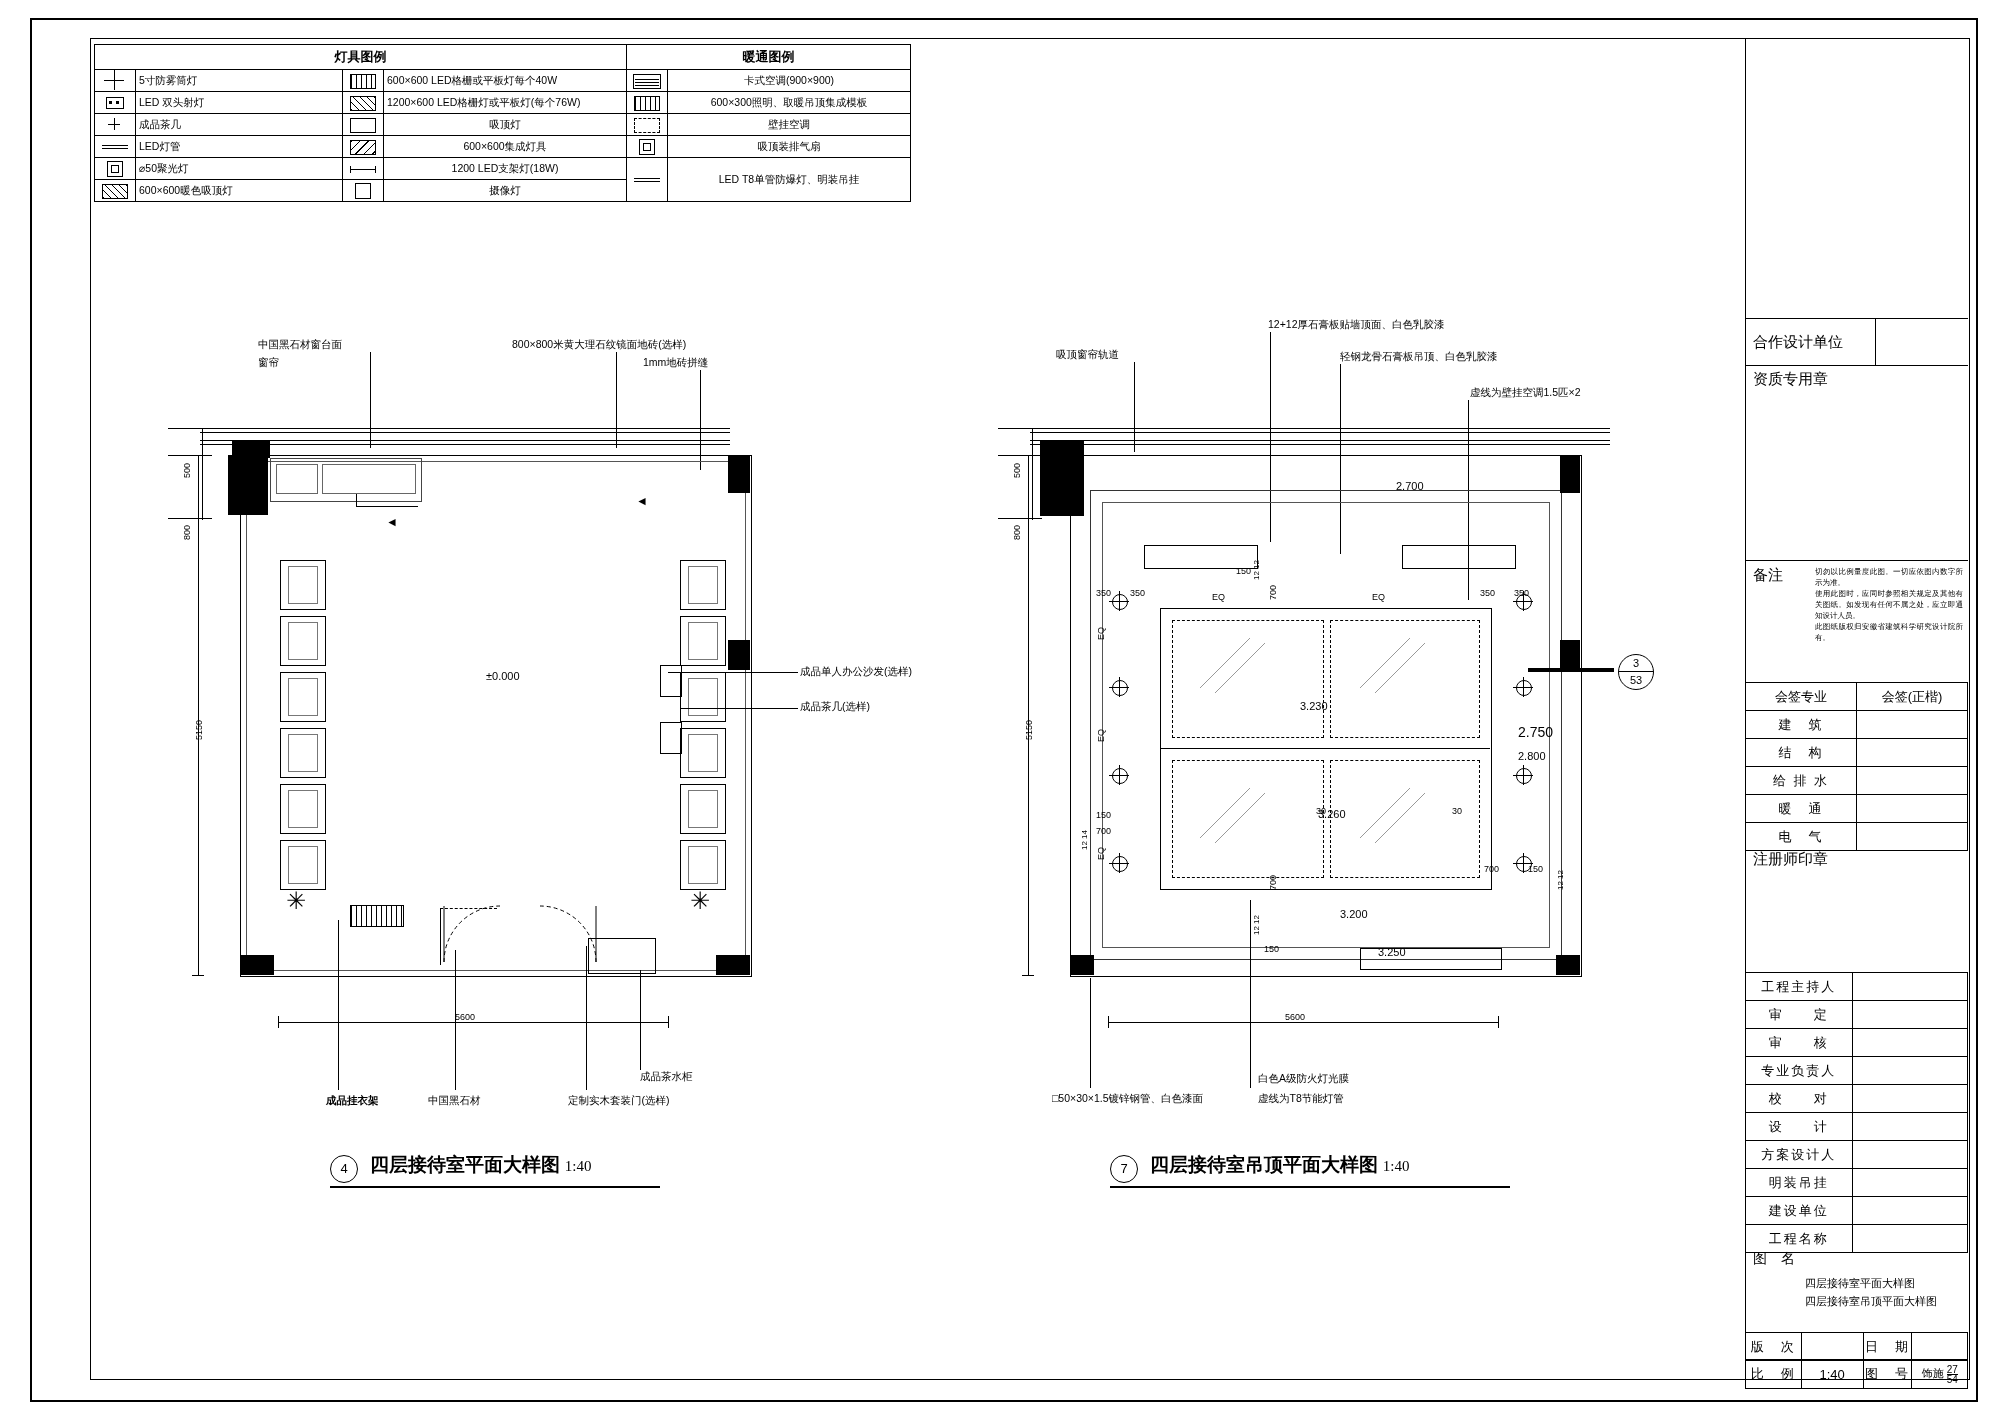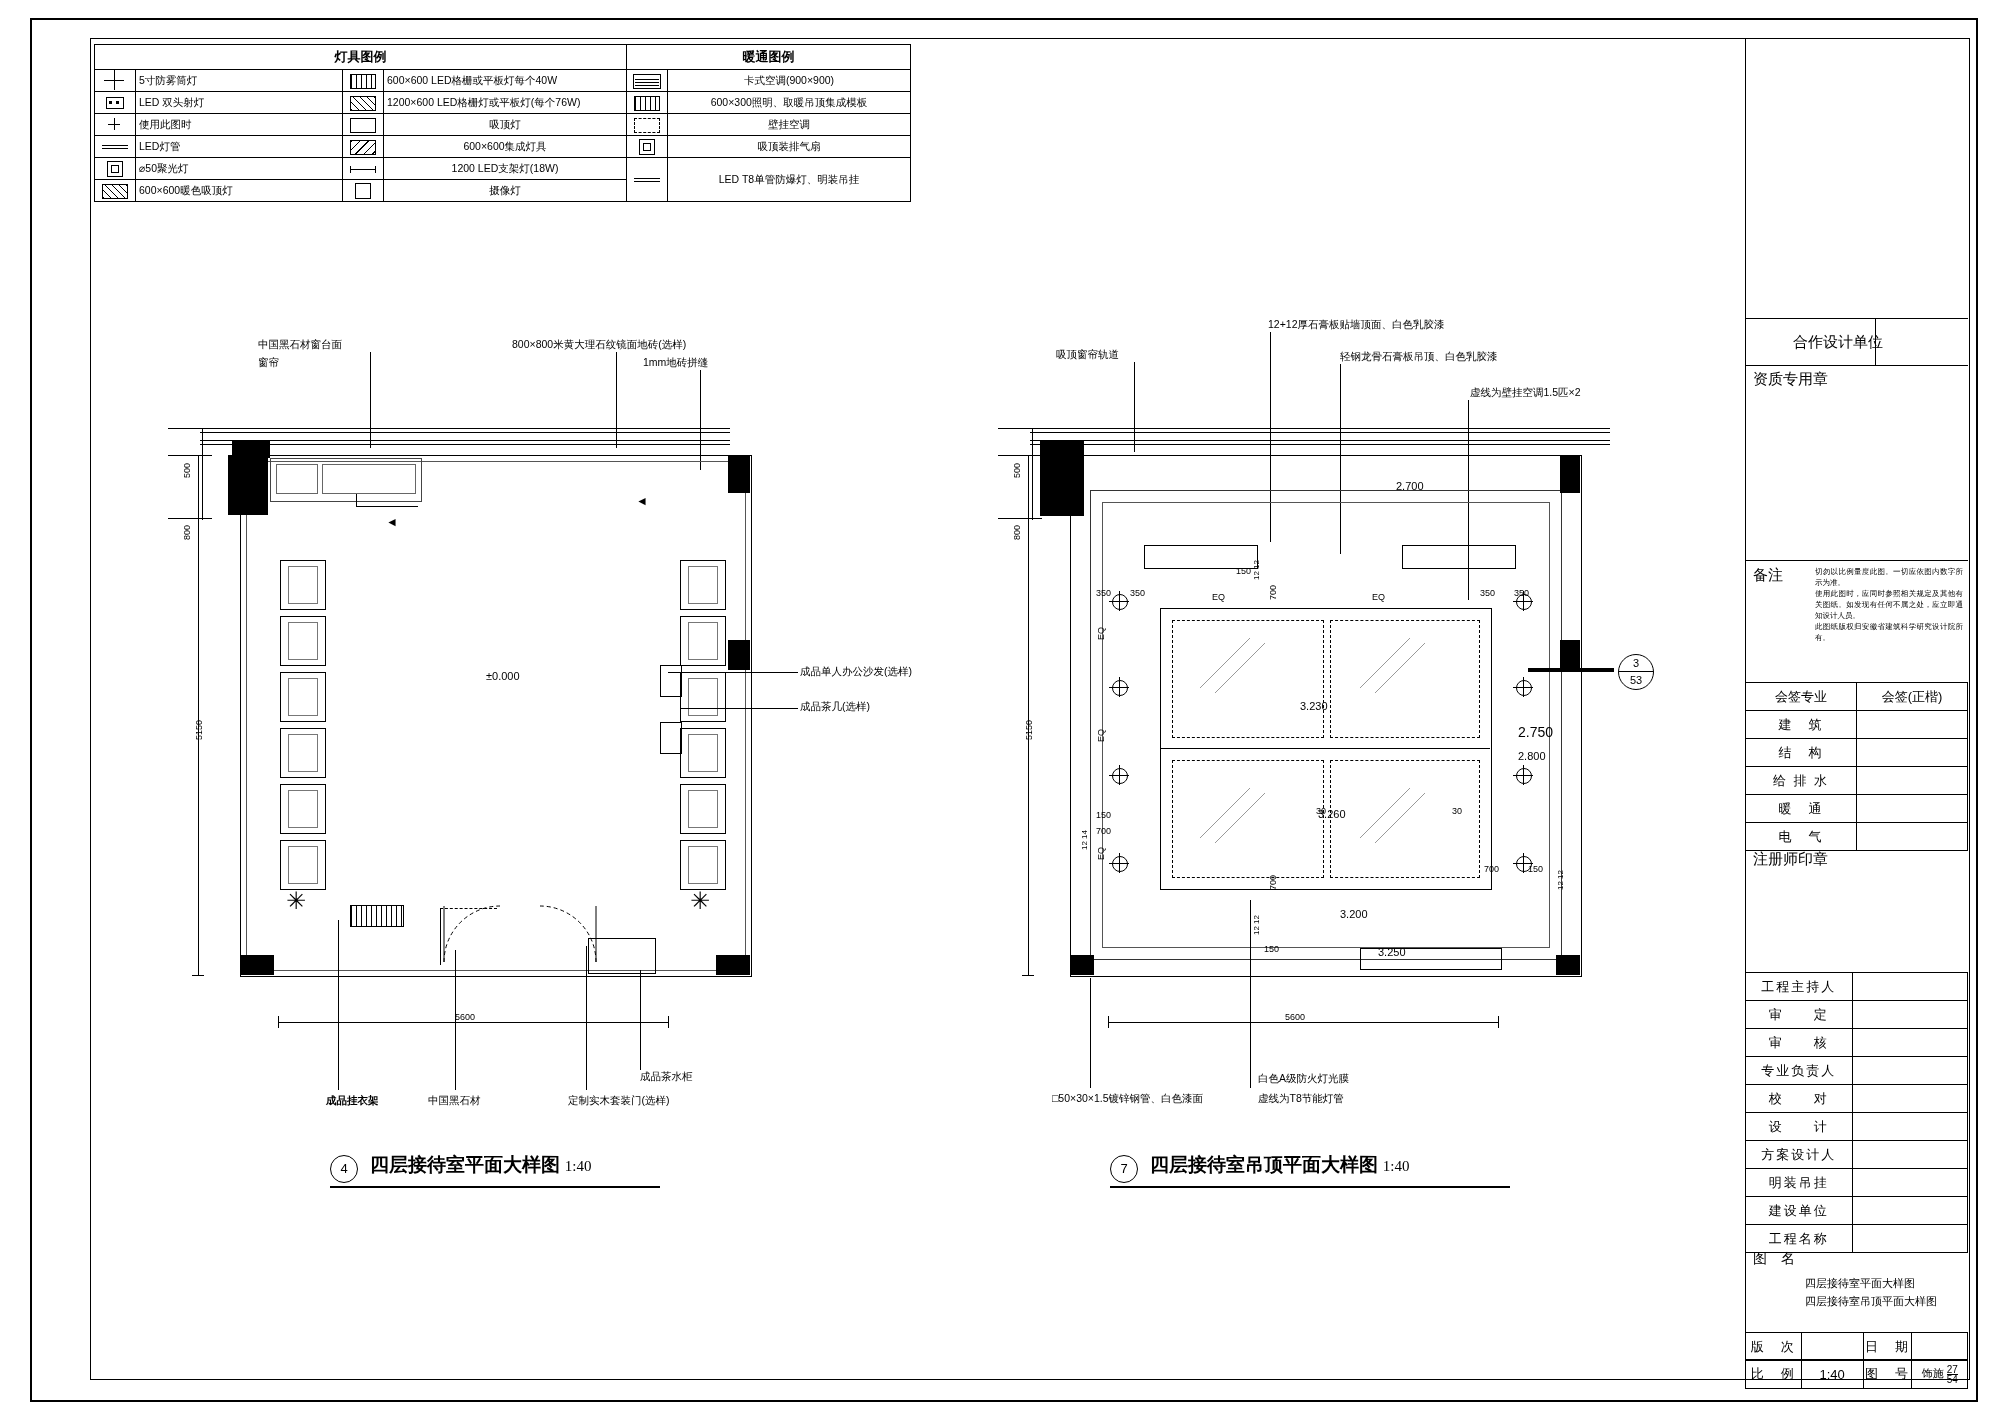--- a/index.html
+++ b/index.html
@@ -93,21 +93,21 @@
     <tr>
       <td class="sym"><span class="ic ic-dot"></span></td>
       <td class="txt">LED 双头射灯</td>
       <td class="sym"><span class="ic ic-diag"></span></td>
       <td class="txt2">1200×600 LED格栅灯或平板灯(每个76W)</td>
       <td class="sym"><span class="ic ic-grid"></span></td>
       <td class="txt2 ctr">600×300照明、取暖吊顶集成模板</td>
     </tr>
     <tr>
       <td class="sym"><span class="ic plain ic-bulb"></span></td>
-      <td class="txt">使用此图时</td>
+      <td class="txt">成品茶几</td>
       <td class="sym"><span class="ic"></span></td>
       <td class="txt2 ctr">吸顶灯</td>
       <td class="sym"><span class="ic ic-dash"></span></td>
       <td class="txt2 ctr">壁挂空调</td>
     </tr>
     <tr>
       <td class="sym"><span class="ic plain ic-dblline"></span></td>
       <td class="txt">LED灯管</td>
       <td class="sym"><span class="ic ic-hatch"></span></td>
       <td class="txt2 ctr">600×600集成灯具</td>
@@ -380,21 +380,21 @@
     <div class="circle-num" style="left:1110px;top:1155px;width:26px;height:26px;line-height:26px;">7</div>
     <div class="tcap" style="left:1150px;top:1152px;">
       <span>四层接待室吊顶平面大样图</span>
       <span class="scale">1:40</span>
     </div>
     <div class="ln h1" style="left:1110px;top:1186px;width:400px;height:2px;"></div>
   </div>
 
   <div class="ln v1" style="left:1745px;top:38px;height:1340px;"></div>
 
-  <div style="position:absolute;left:1745px;top:318px;width:223px;height:46px;border-top:1px solid #000;border-bottom:1px solid #000;text-align:right;">
+  <div style="position:absolute;left:1745px;top:318px;width:223px;height:46px;border-top:1px solid #000;border-bottom:1px solid #000;">
     <div style="position:absolute;left:0;top:0;width:130px;height:46px;line-height:46px;padding-left:8px;font-size:15px;">合作设计单位</div>
     <div style="position:absolute;left:130px;top:0;width:93px;height:46px;border-left:1px solid #000;"></div>
   </div>
   <div style="position:absolute;left:1745px;top:364px;width:223px;height:196px;border-bottom:1px solid #000;">
     <div style="position:absolute;left:8px;top:6px;font-size:15px;">资质专用章</div>
   </div>
 
   <div style="position:absolute;left:1745px;top:560px;width:223px;height:122px;border-bottom:1px solid #000;">
     <div style="position:absolute;left:8px;top:6px;font-size:15px;">备注</div>
     <div style="position:absolute;left:70px;top:6px;width:148px;font-size:7.5px;line-height:11px;white-space:pre-line;text-align:justify;">切勿以比例量度此图。一切应依图内数字所示为准。

